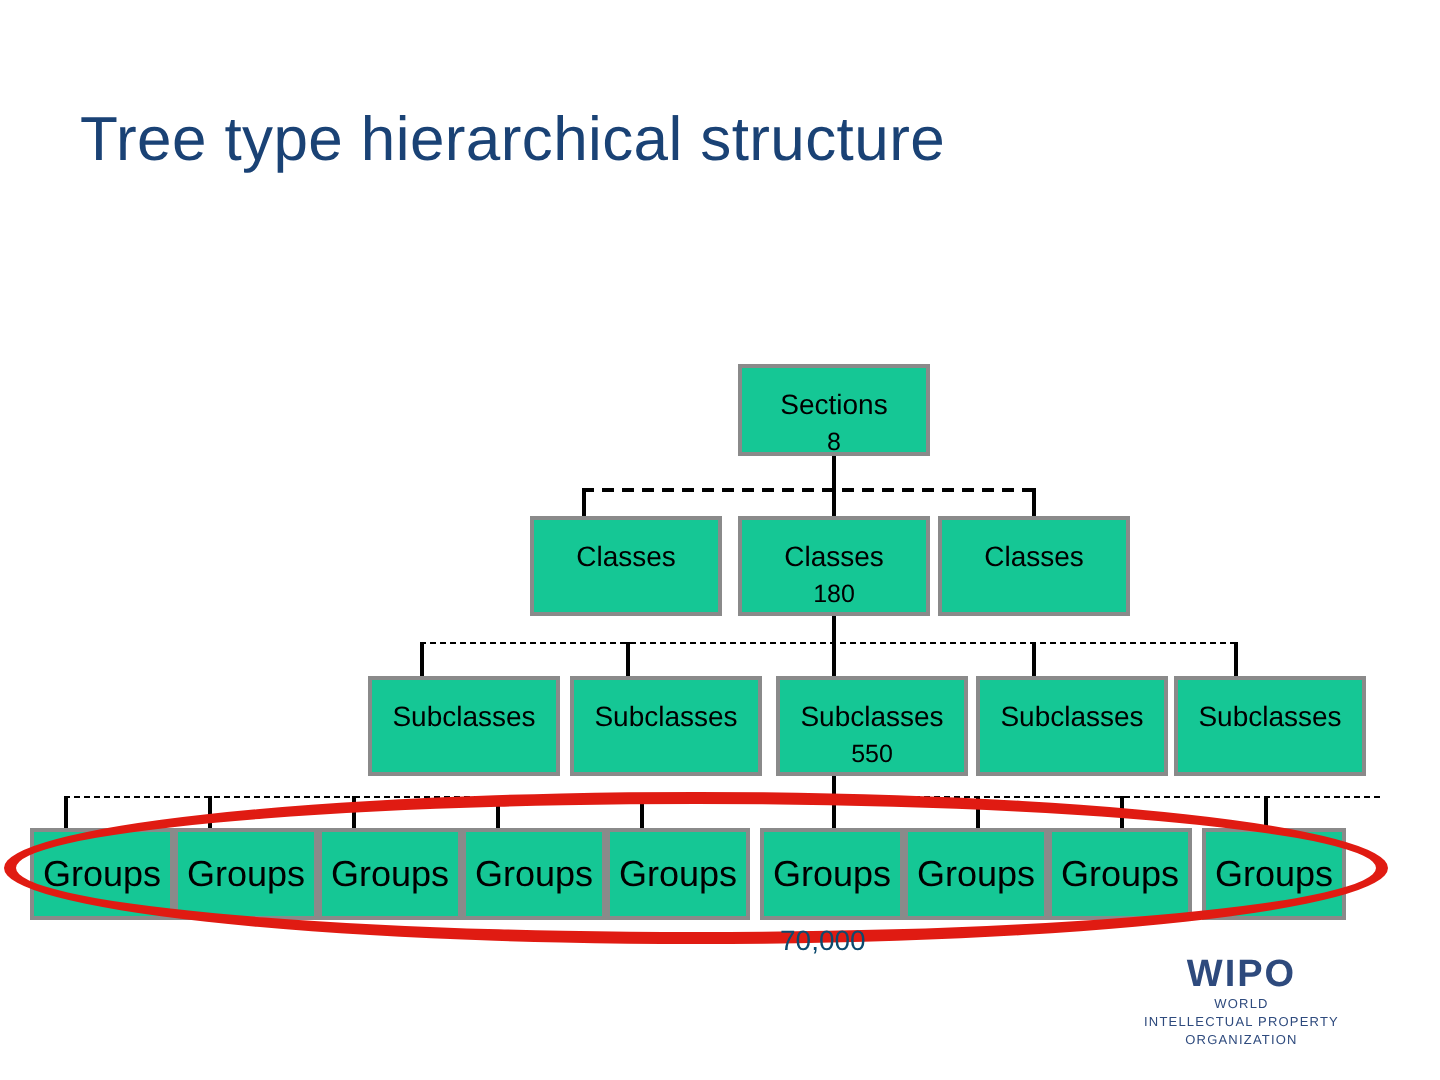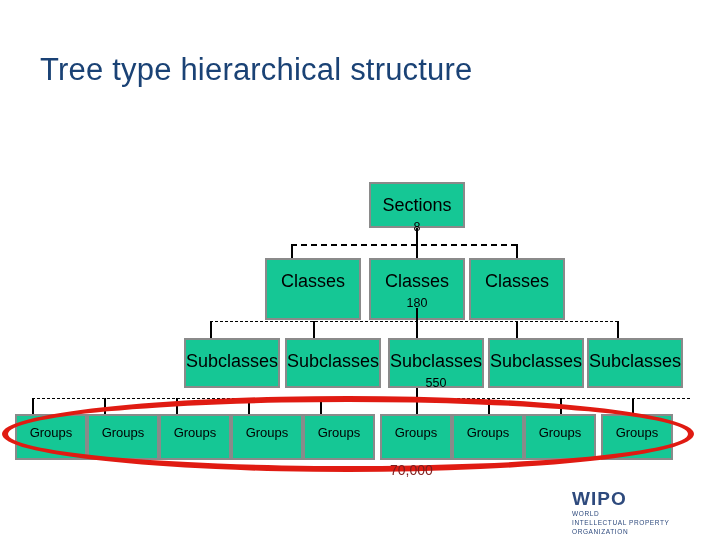--- a/index.html
+++ b/index.html
@@ -7,20 +7,21 @@
     padding: 0;
     background: #ffffff;
   }
   #slide {
     position: relative;
     width: 720px;
     height: 540px;
     background: #ffffff;
     overflow: hidden;
     font-family: "Liberation Sans", sans-serif;
+    text-align: center;
   }
 
   
   #slide-title {
     position: absolute;
     left: 40px;
     top: 52px;
     font-size: 31px;
     font-weight: normal;
     color: #1a4275;
@@ -45,32 +46,32 @@
     border: 2px solid #8a8a8a;
     color: #000000;
     display: flex;
     flex-direction: column;
     align-items: center;
     padding-top: 8px;
     line-height: 1.45;
     white-space: nowrap;
   }
   .node .label {
-    font-size: 18px;
+    font-size: 14px;
   }
   .node .count {
     font-size: 12.5px;
   }
 
   .node.lvl-sections { width: 96px; height: 46px; font-size: 12.5px; }
-  .node.lvl-classes  { width: 96px; height: 62px; }
+  .node.lvl-classes  { width: 96px; height: 50px; }
   .node.lvl-sub      { width: 96px; height: 50px; margin-left: 19px; }
   .node.lvl-groups   { width: 72px; height: 46px; }
 
-  .node.lvl-groups .label { font-size: 13px; }
+  .node.lvl-groups .label { font-size: 18px; }
 
   
   .v-line {
     position: absolute;
     width: 2px;
     background: #000000;
   }
   .dashed-line {
     position: absolute;
     height: 0;
@@ -92,37 +93,36 @@
     box-sizing: border-box;
     pointer-events: none;
   }
 
   
   #groups-total {
     position: absolute;
     left: 390px;
     top: 462px;
     font-size: 14px;
-    color: #7f1d1d;
+    color: #0c4a6e;
     white-space: nowrap;
   }
 
   
   #wipo-logo {
     position: absolute;
     left: 572px;
     top: 478px;
     color: #2e4a7d;
     line-height: 1;
   }
   #wipo-logo .wipo-mark {
     font-size: 19px;
     font-weight: bold;
     letter-spacing: 1px;
-    margin-top: 11px;
   }
   #wipo-logo .wipo-sub {
     margin-top: 2px;
     font-size: 6.5px;
     letter-spacing: 0.6px;
     line-height: 1.35;
   }
 </style>
 </head>
 <body>

